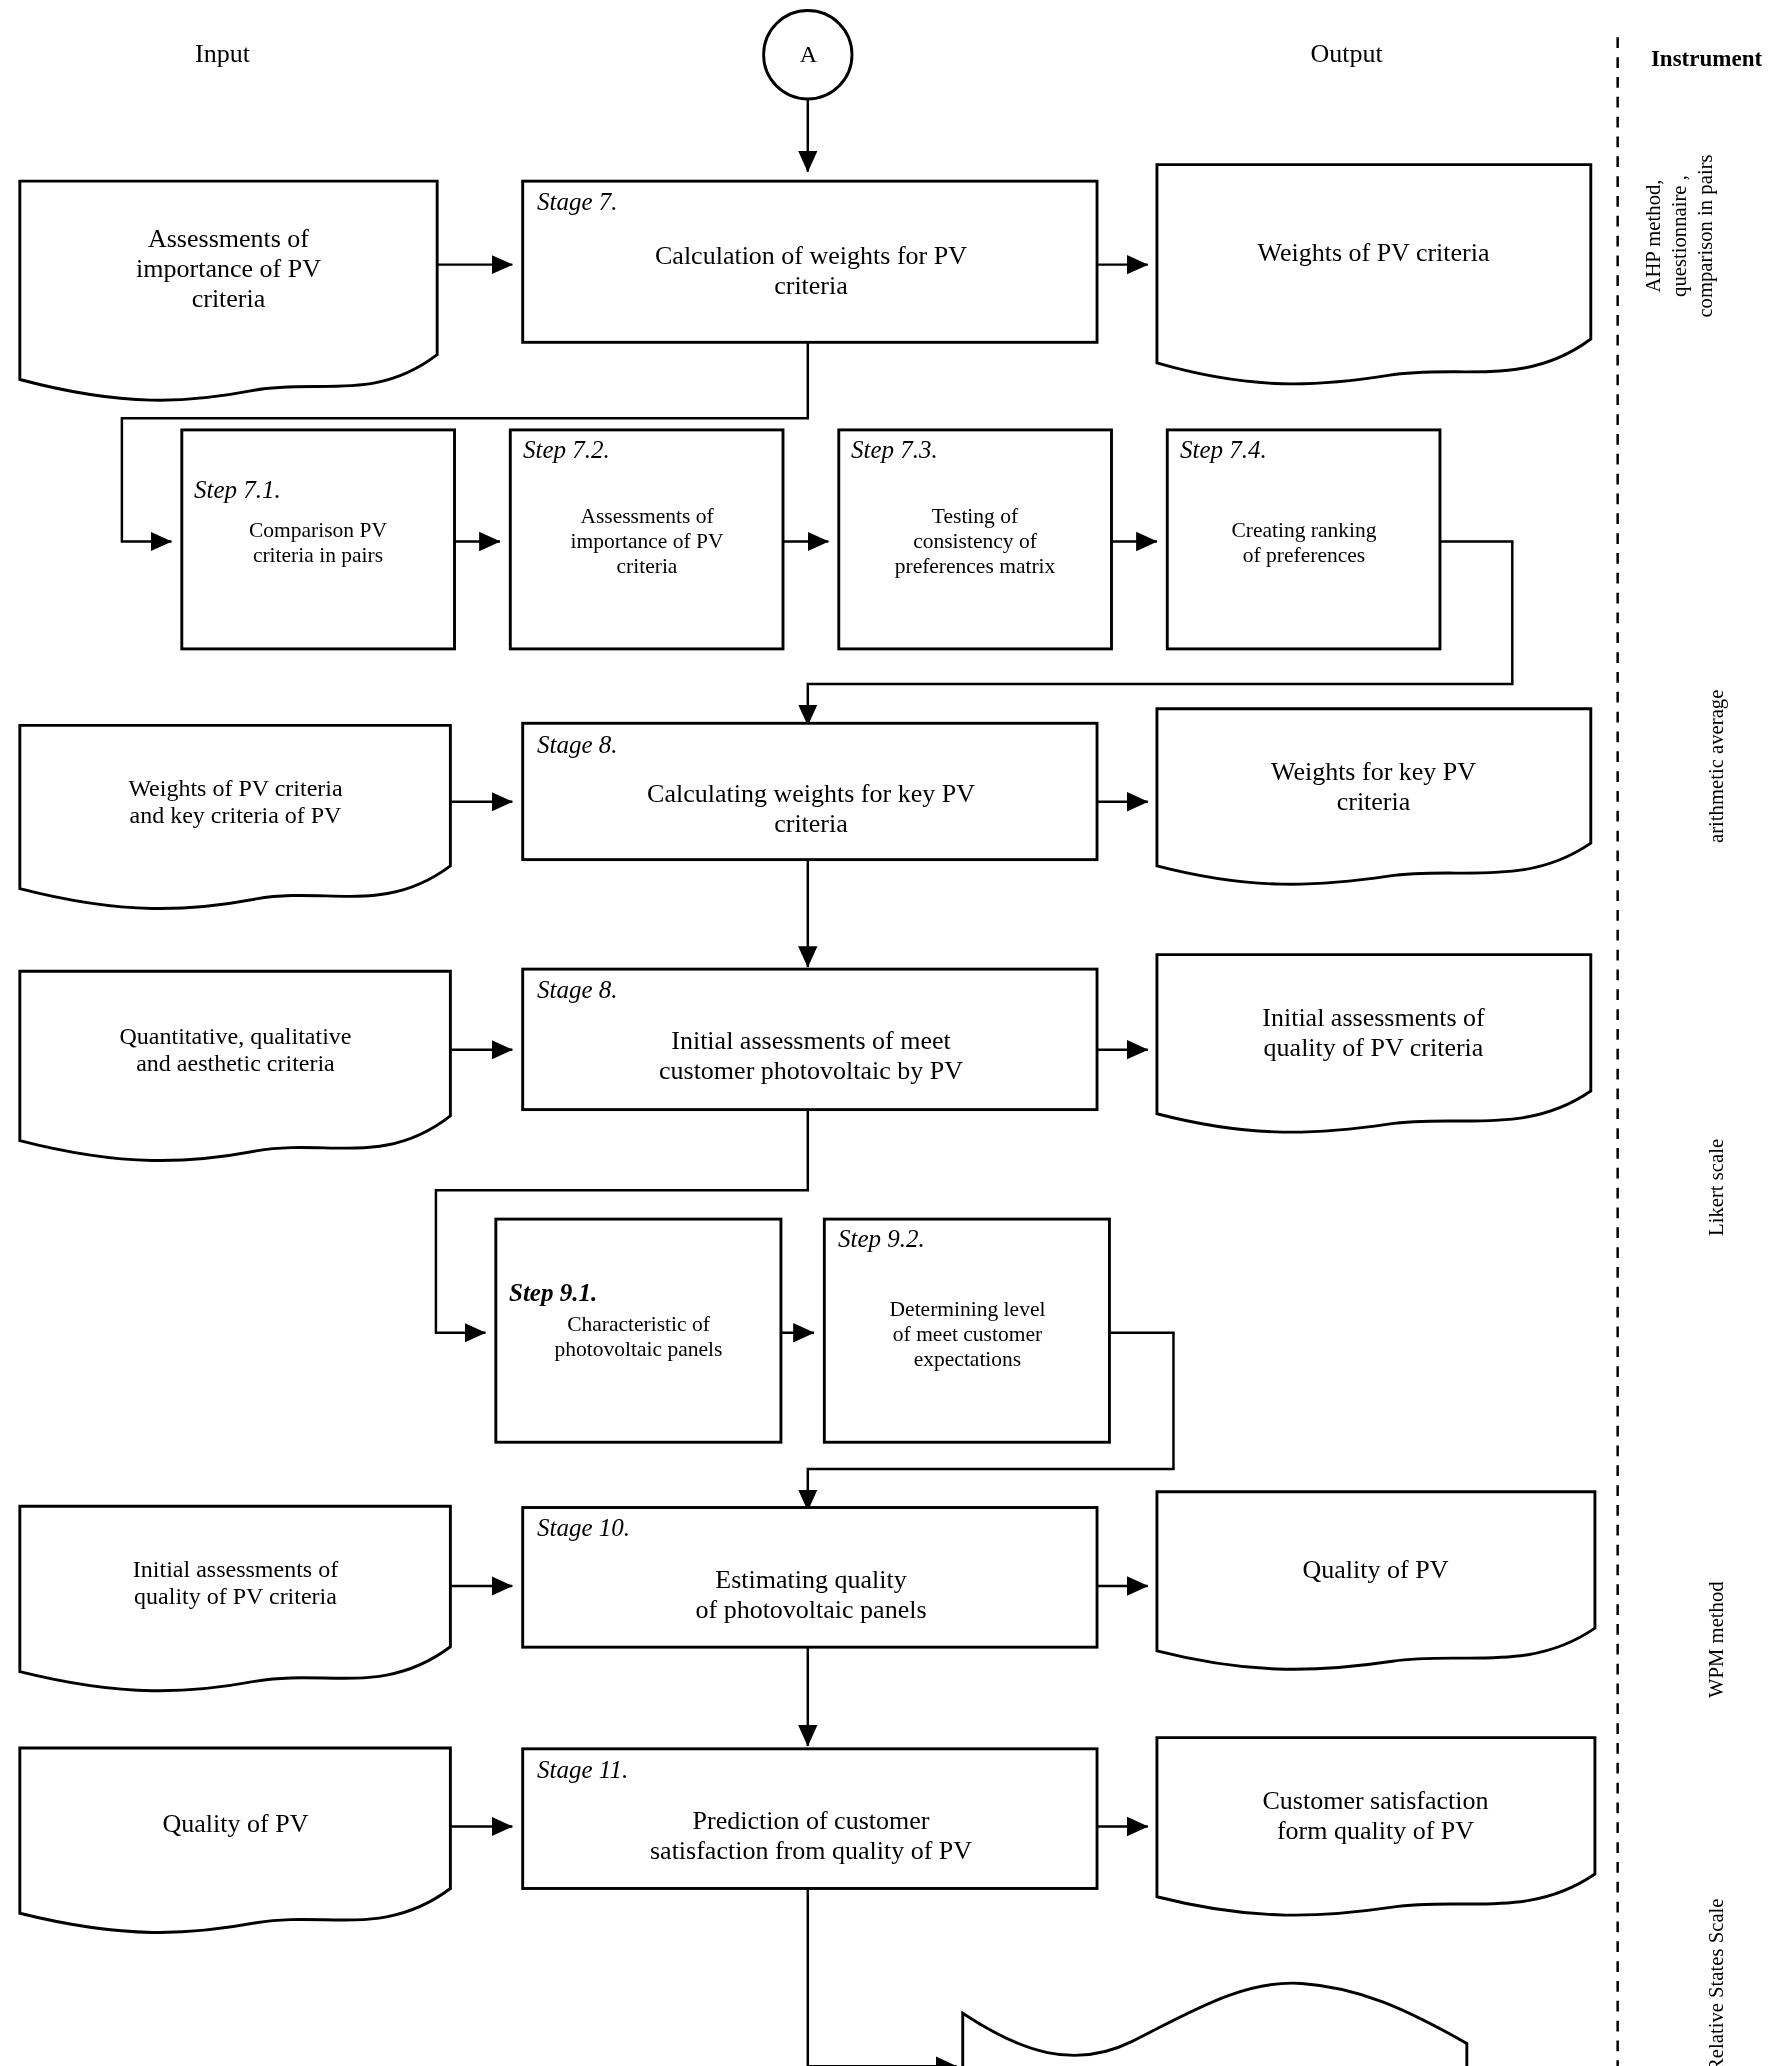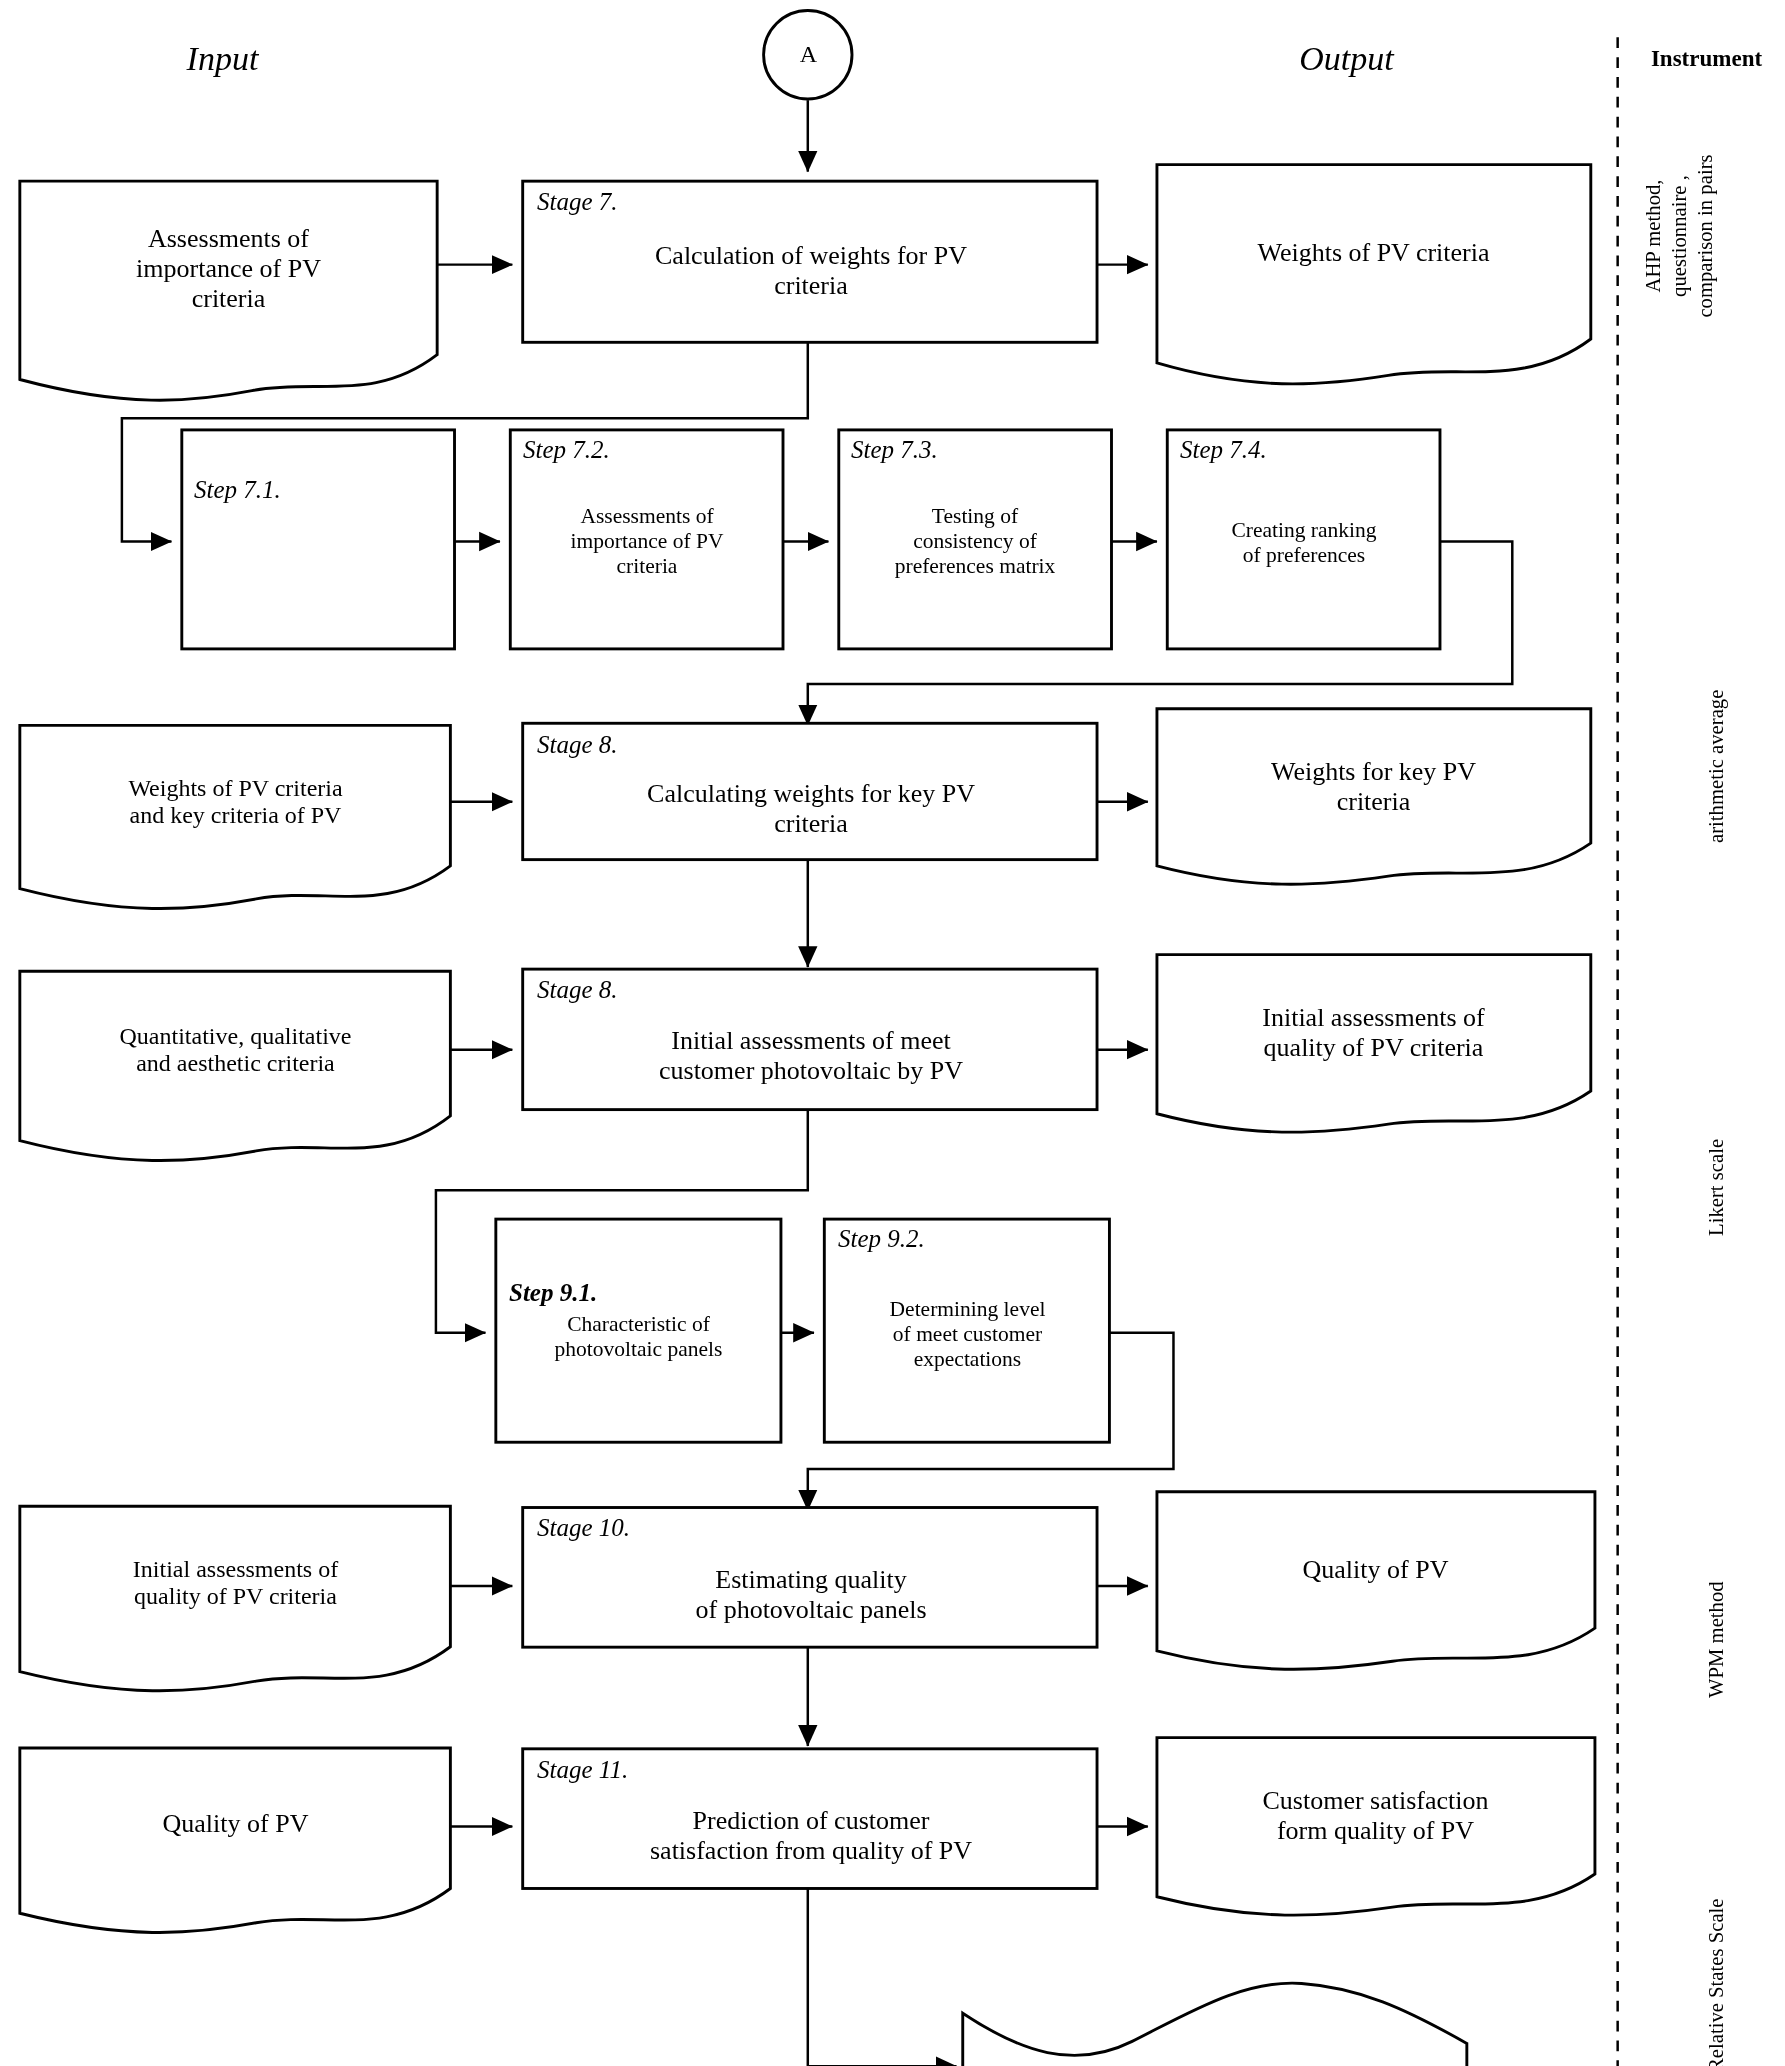--- a/index.html
+++ b/index.html
@@ -40,22 +40,21 @@
   }
   
   .lbl {
     position: absolute;
     color: #000000;
     line-height: 1.18;
     text-align: center;
     white-space: pre-line;
   }
   .col-head {
-    font-style: italic;
-    font-size: 34px;
+    font-size: 26px;
     text-align: center;
   }
   .col-head-bold {
     font-weight: bold;
     font-style: normal;
     font-size: 23px;
     text-align: center;
   }
   .stage-tag {
     position: absolute;
@@ -199,20 +198,22 @@
 
   <div class="box-body t-lg" style="left:25px; top:194px; width:407px; height:149px;">Assessments of
 importance of PV
 criteria</div>
   <div class="stage-tag" style="left:537px; top:188px;">Stage 7.</div>
   <div class="box-body t-lg" style="left:533px; top:223px; width:556px; height:95px;">Calculation of weights for PV
 criteria</div>
   <div class="box-body t-lg" style="left:1165px; top:178px; width:417px; height:149px;">Weights of PV criteria</div>
 
   <div class="stage-tag" style="left:194px; top:436px;margin-top:40px;">Step 7.1.</div>
+  <div class="box-body t-sm" style="left:188px; top:475px; width:260px; height:136px;">Comparison PV
+criteria in pairs</div>
 
   <div class="stage-tag" style="left:523px; top:436px;">Step 7.2.</div>
   <div class="box-body t-sm" style="left:517px; top:467px; width:260px; height:149px;">Assessments of
 importance of PV
 criteria</div>
 
   <div class="stage-tag" style="left:851px; top:436px;">Step 7.3.</div>
   <div class="box-body t-sm" style="left:845px; top:467px; width:260px; height:149px;">Testing of
 consistency of
 preferences matrix</div>

